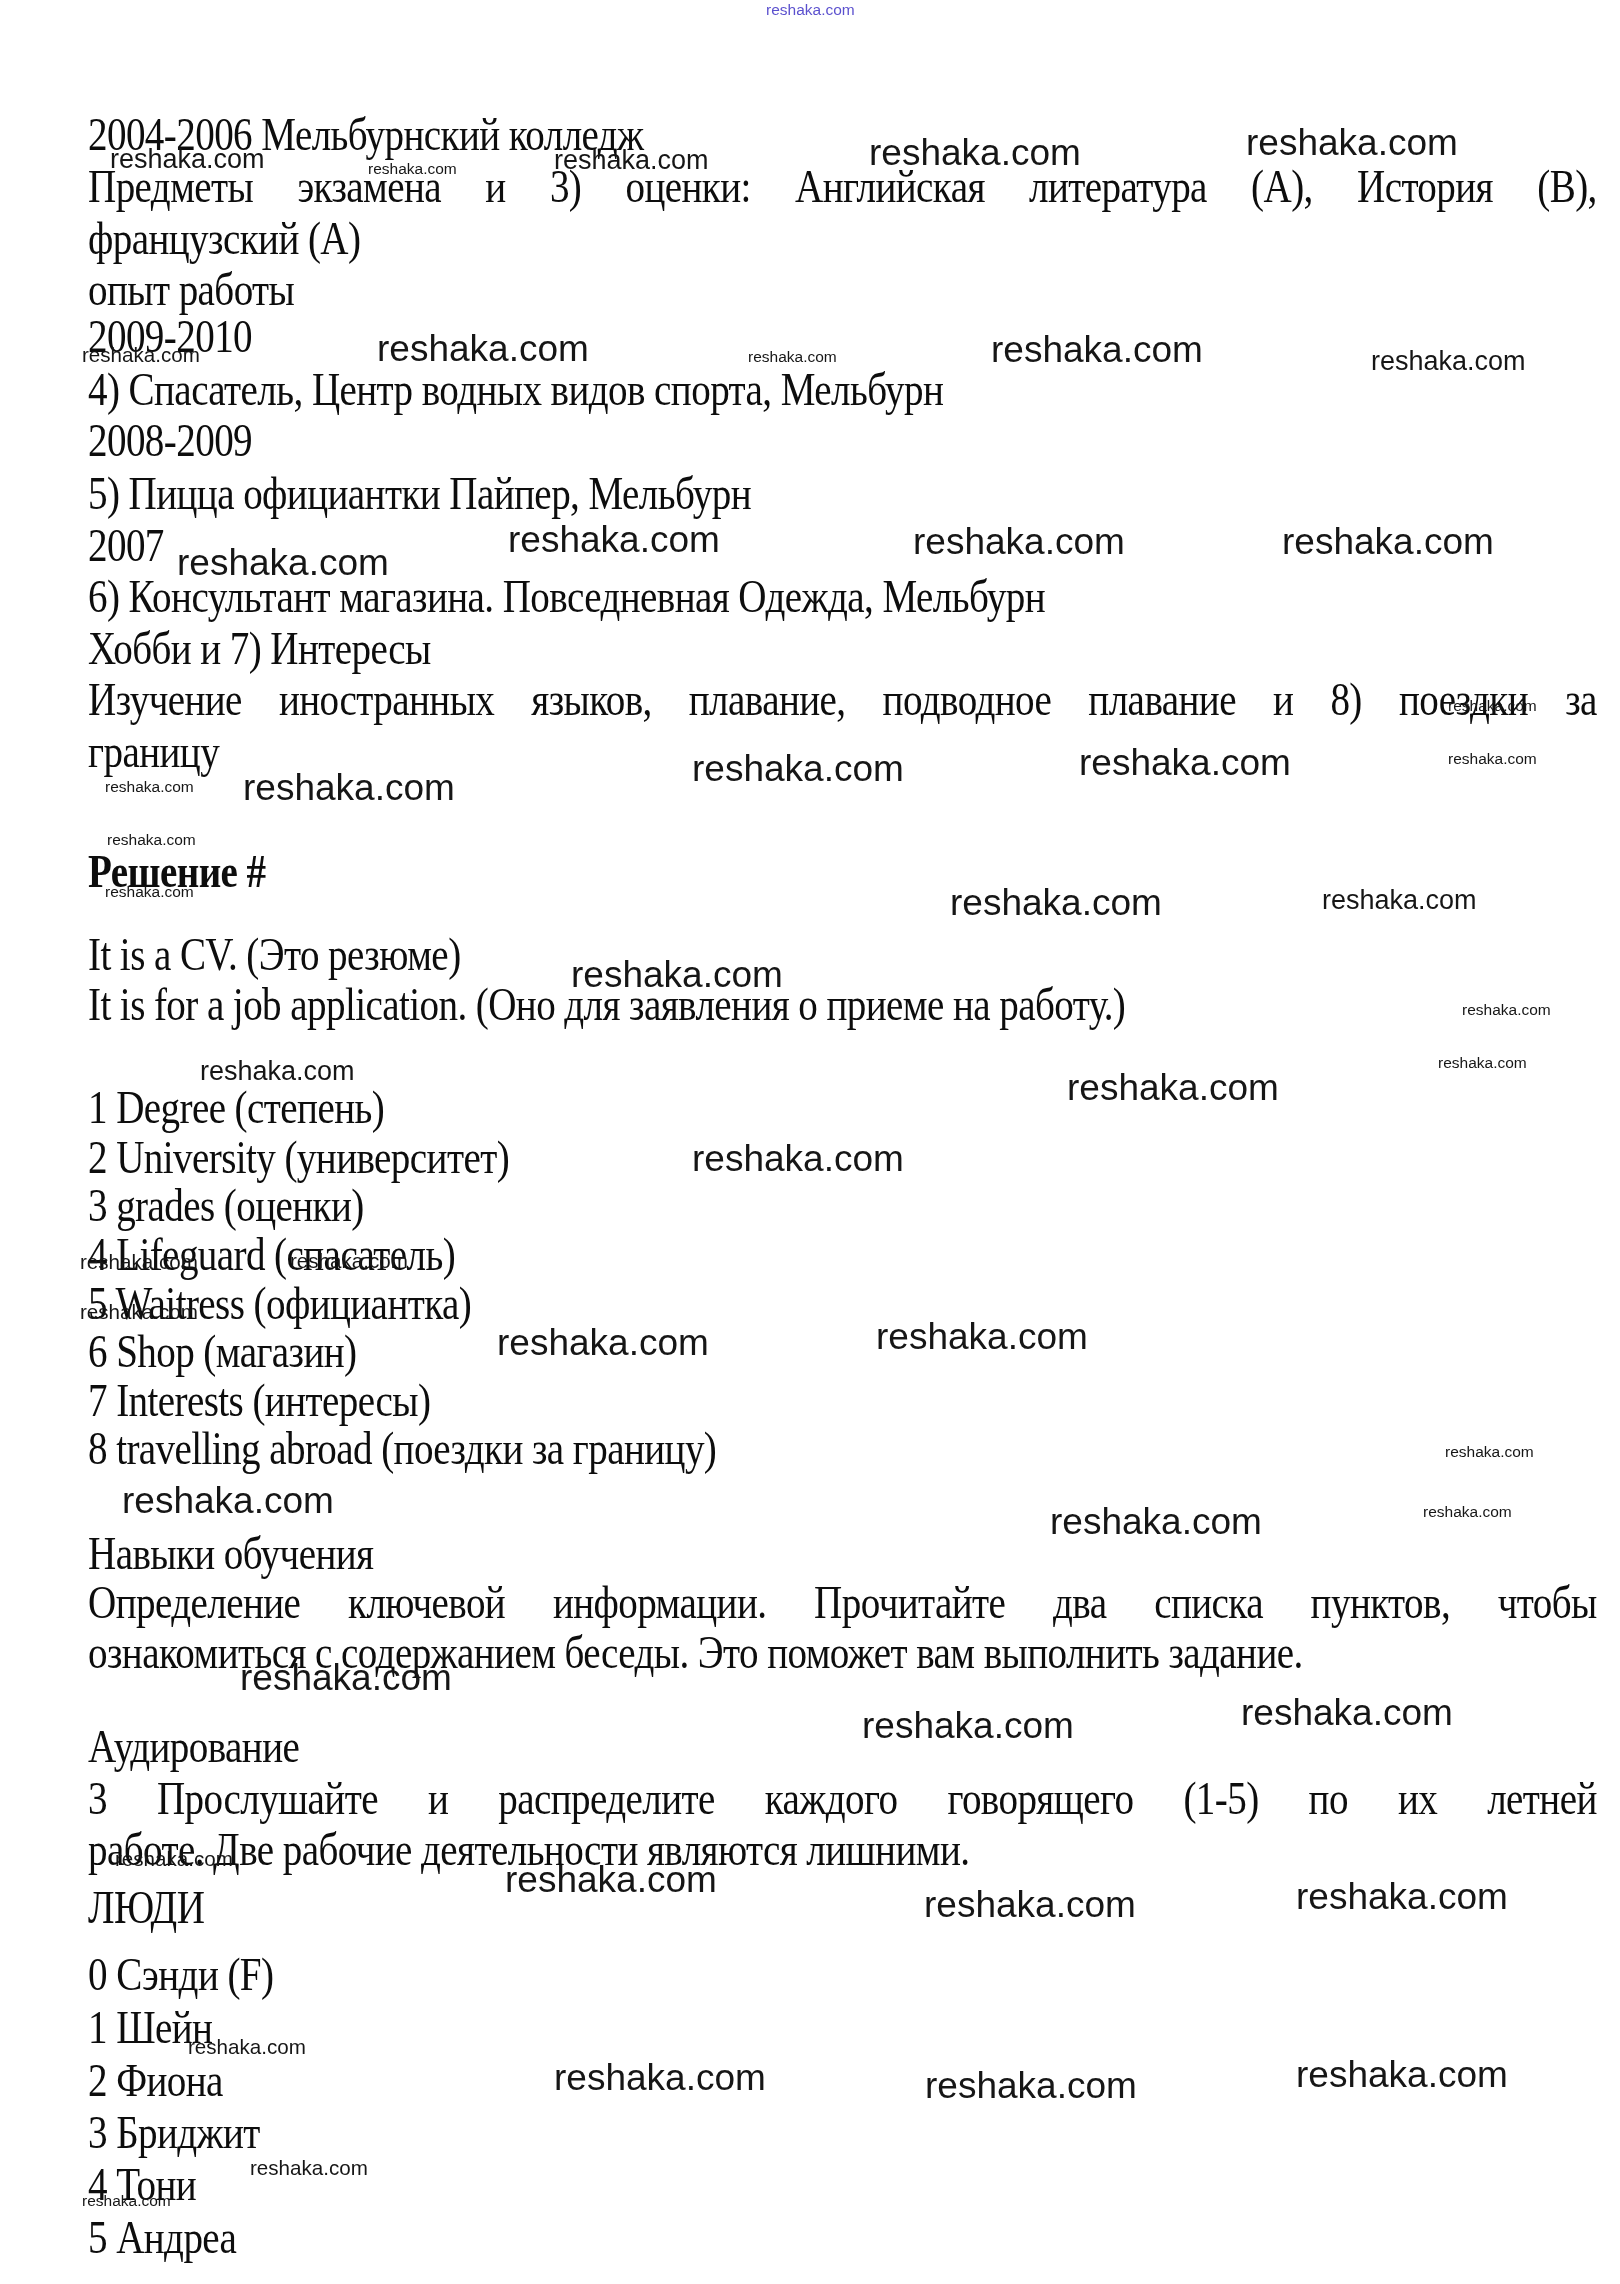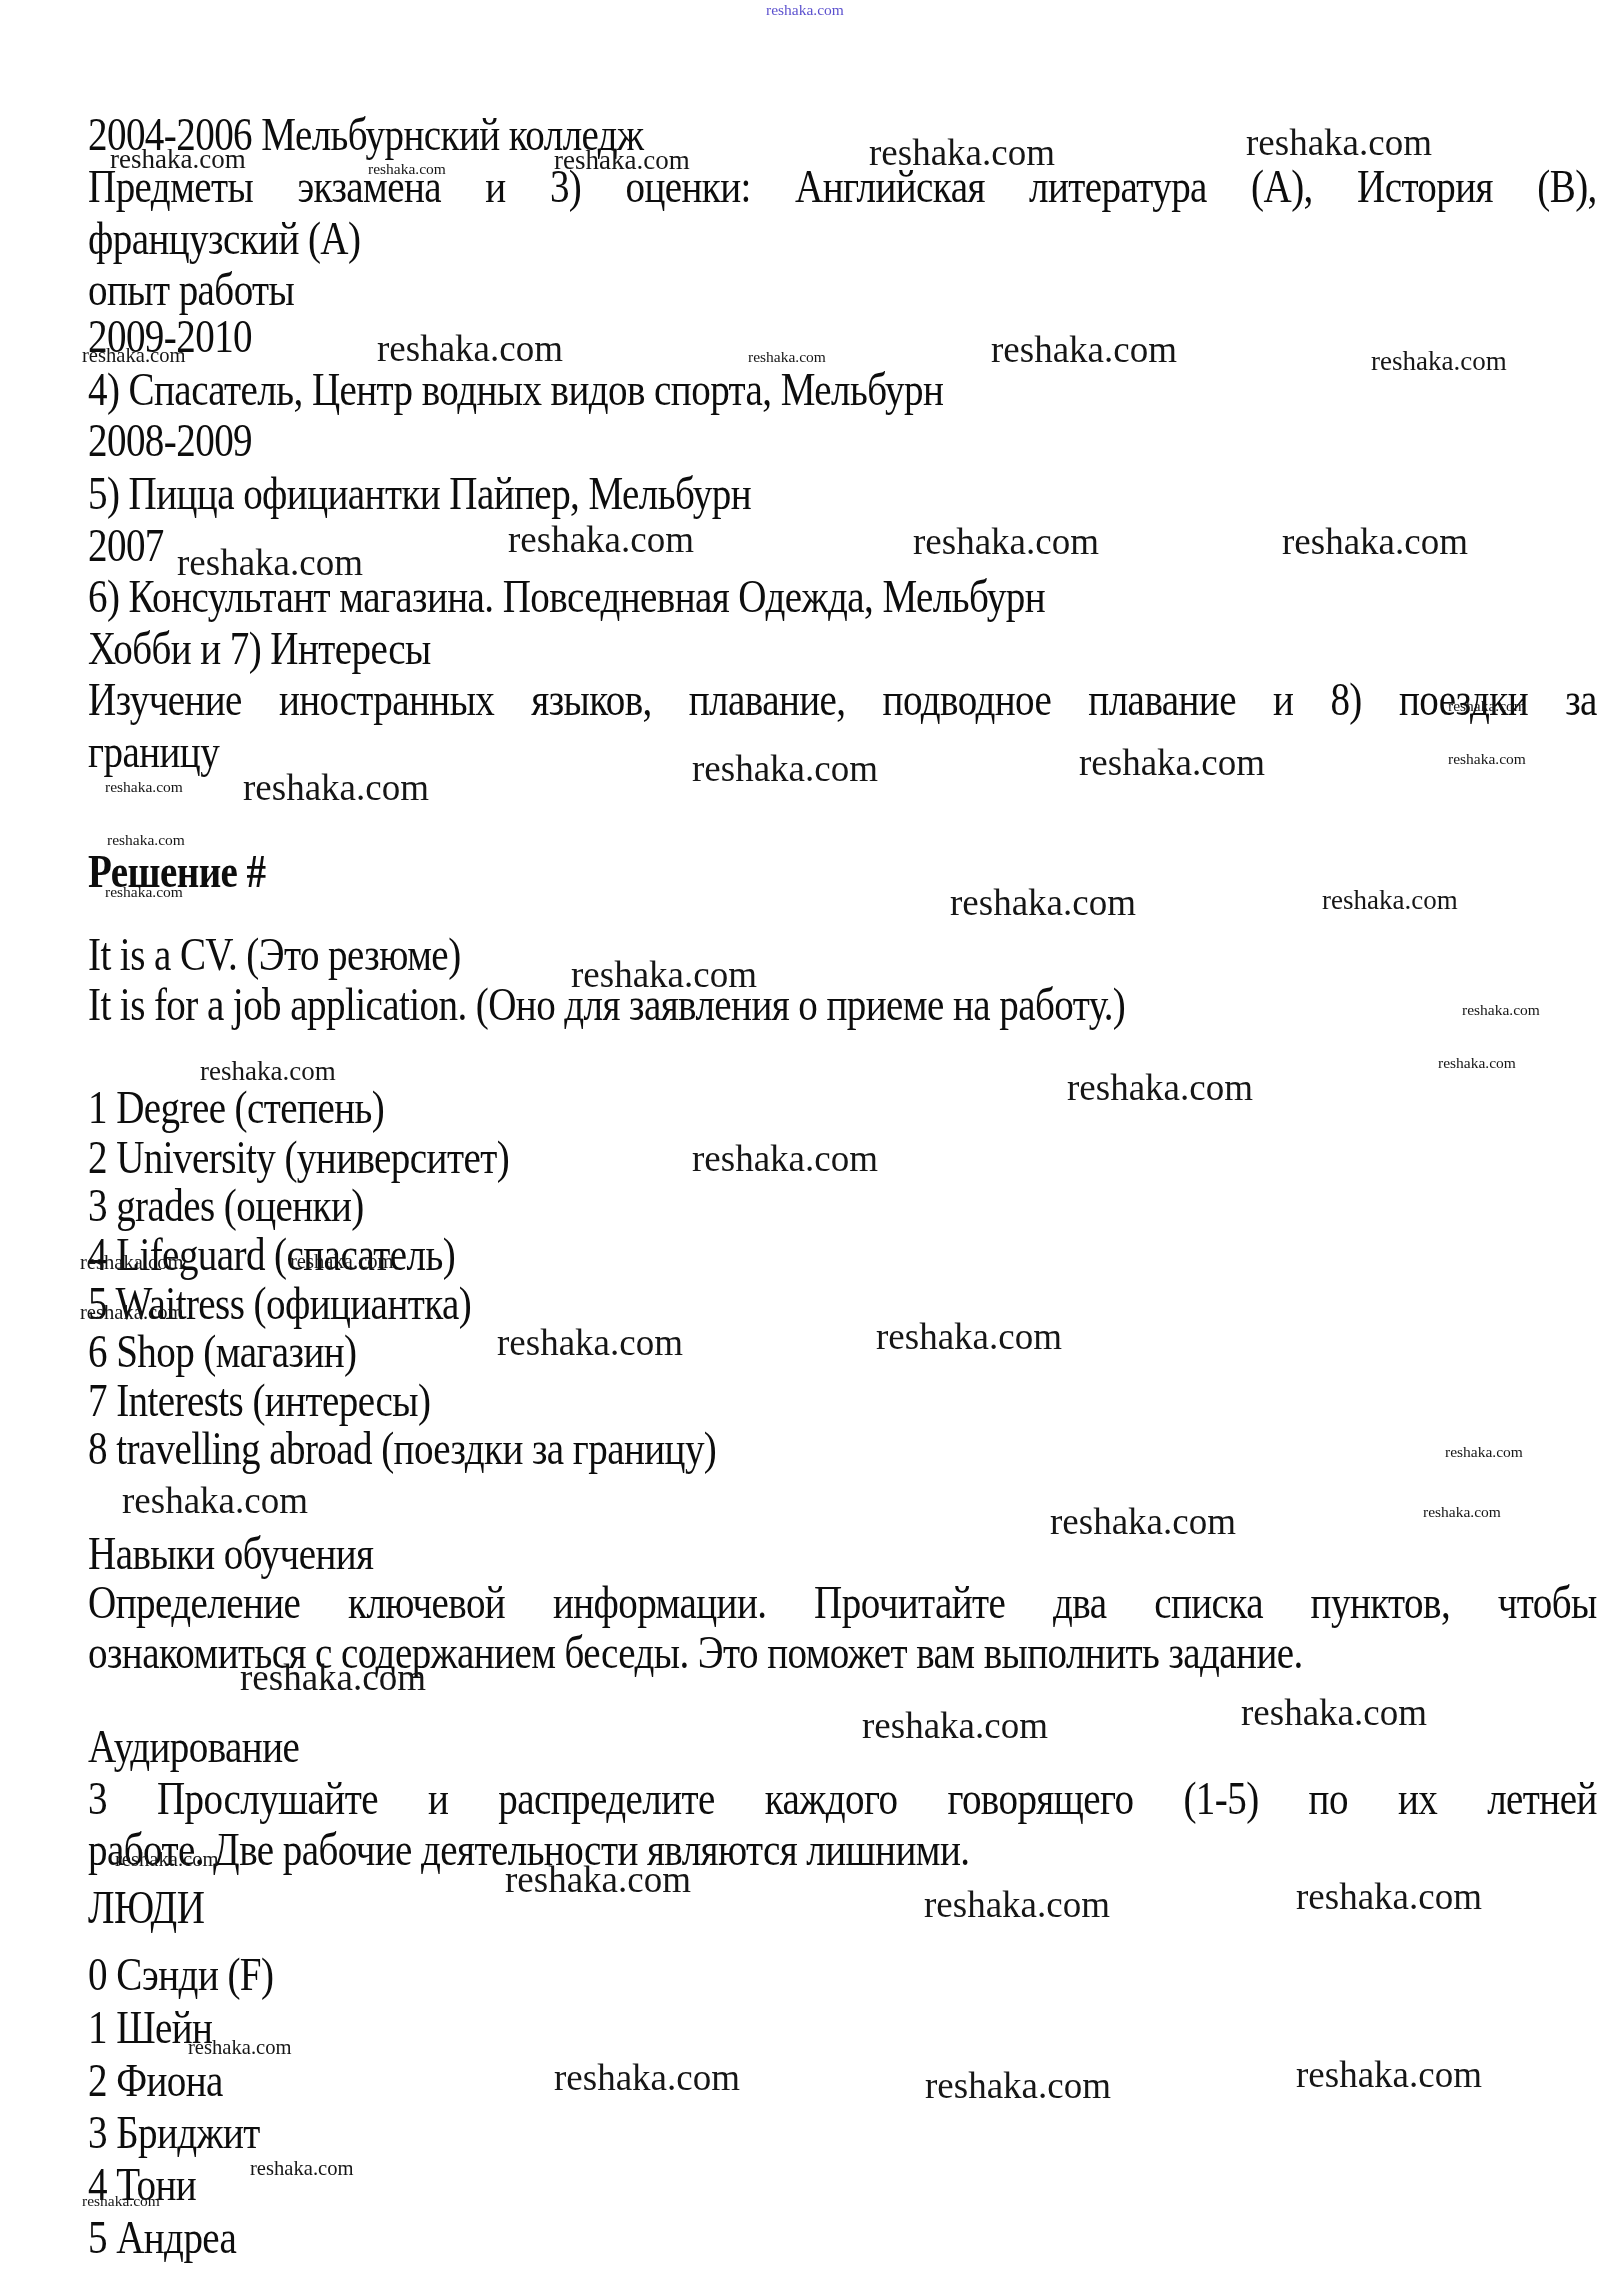--- a/index.html
+++ b/index.html
@@ -30,21 +30,21 @@
     width: 1775px;
     white-space: normal;
     text-align: justify;
     text-align-last: justify;
   }
   .ln.b {
     font-weight: bold;
   }
   .wm {
     position: absolute;
-    font-family: Liberation Serif, serif;
+    font-family: Liberation Sans, sans-serif;
     color: #161616;
     line-height: 1;
     white-space: pre;
   }
   .wm.t { font-size: 15.5px; }
   .wm.s { font-size: 20.6px; }
   .wm.m { font-size: 27px; }
   .wm.l { font-size: 37px; }
   .wm.blue {
     color: #4a3ec9;

